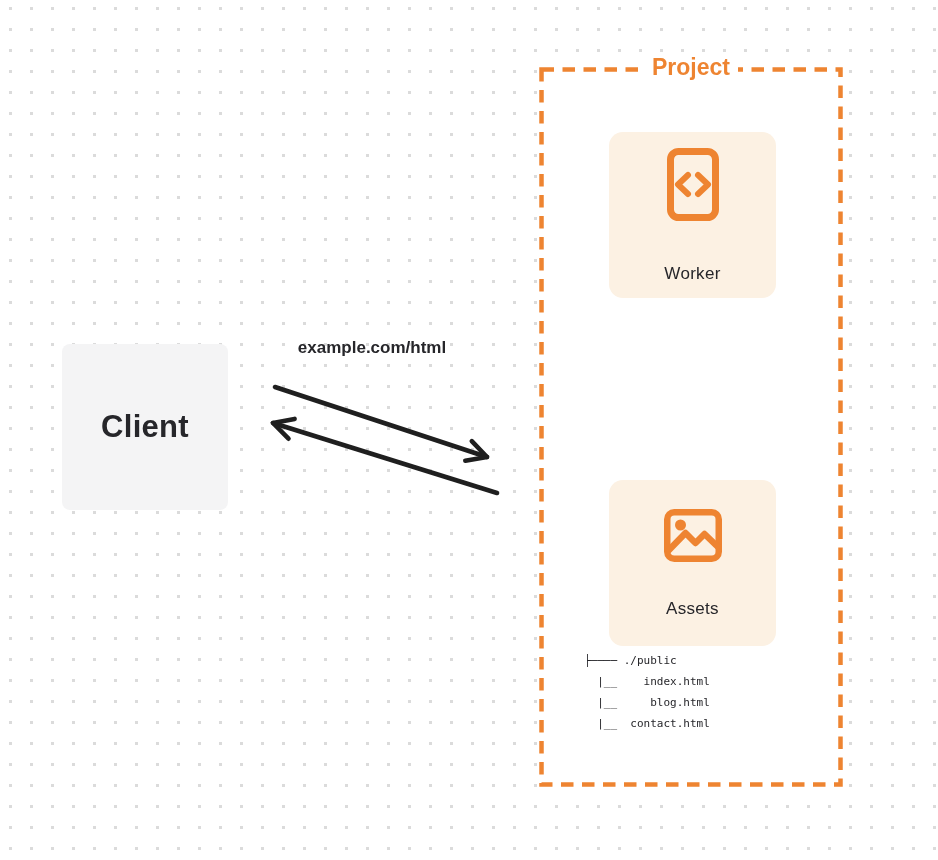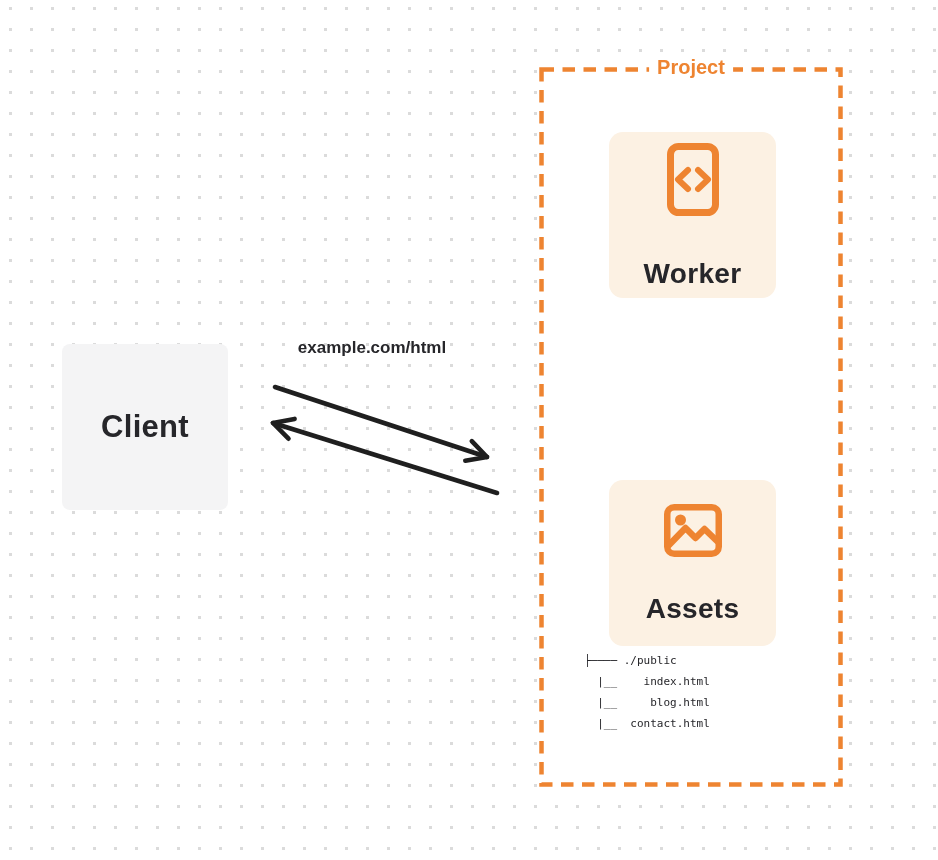--- a/index.html
+++ b/index.html
@@ -25,31 +25,31 @@
     position:absolute; left:372px; top:338px; transform:translateX(-50%);
     font-size:17px; font-weight:700; color:var(--text,#26262a); white-space:nowrap;
   }
 
   .project { position:absolute; left:539px; top:67px; width:304px; height:720px; background:#ffffff; }
   .project-border { position:absolute; left:0; top:0; width:304px; height:720px; overflow:visible; }
   .project-border rect { fill:none; stroke:var(--accent,#ee8431); stroke-width:4.5; stroke-dasharray:12.5 8.5; }
   .project-label {
     position:absolute; top:-15px; left:50%; transform:translateX(-50%);
     background:#ffffff; padding:0 8px; line-height:30px;
-    font-size:20px; font-weight:700; color:var(--accent,#ee8431); white-space:nowrap;
+    font-size:23px; font-weight:700; color:var(--accent,#ee8431); white-space:nowrap;
   }
 
   .card {
     position:absolute; left:70px; width:167px; height:166px;
     background:var(--card-bg,#fcf1e3); border-radius:14px;
     display:flex; flex-direction:column; align-items:center; justify-content:center; gap:26px;
   }
   .card.worker { top:65px; }
   .card.assets { top:413px;gap:20px; }
-  .card-label { font-size:28px; font-weight:700; color:var(--text,#26262a); line-height:1; letter-spacing:0.3px;margin-top:18px; }
+  .card-label { font-size:17px; font-weight:400; color:var(--text,#26262a); line-height:1; letter-spacing:0.3px;margin-top:18px; }
 
   .icon-stroke { fill:none; stroke:var(--accent,#ee8431); stroke-linecap:round; stroke-linejoin:round; }
   .icon-fill { fill:var(--accent,#ee8431); }
 
   .file-tree {
     position:absolute; left:45px; top:583px; margin:0;
     font-family:"DejaVu Sans Mono", monospace;
     font-size:11px; line-height:21px; color:#26262a; white-space:pre;
   }
 </style>

